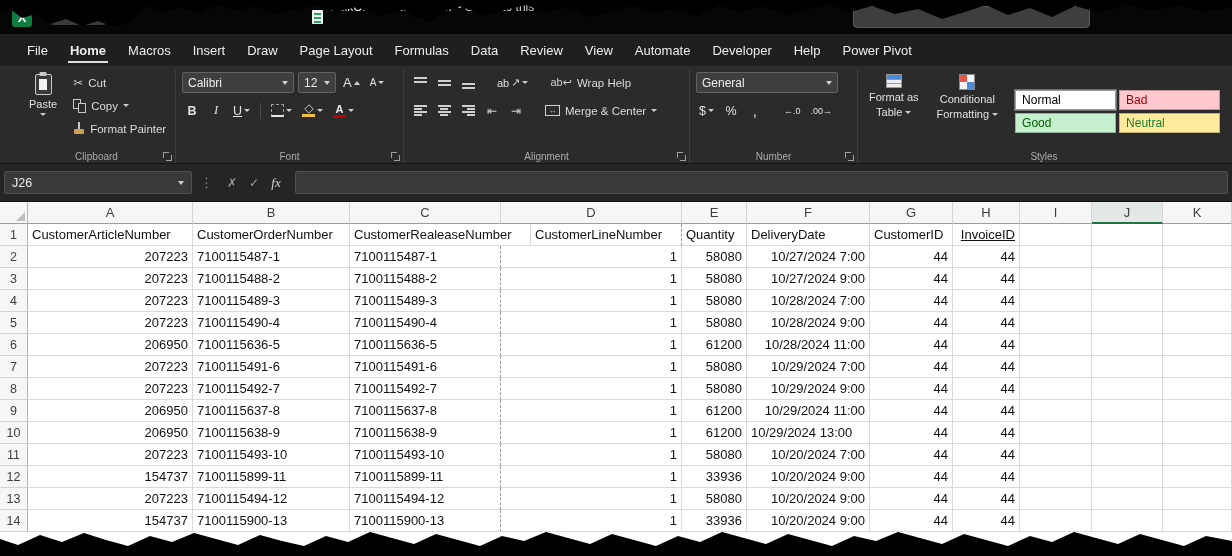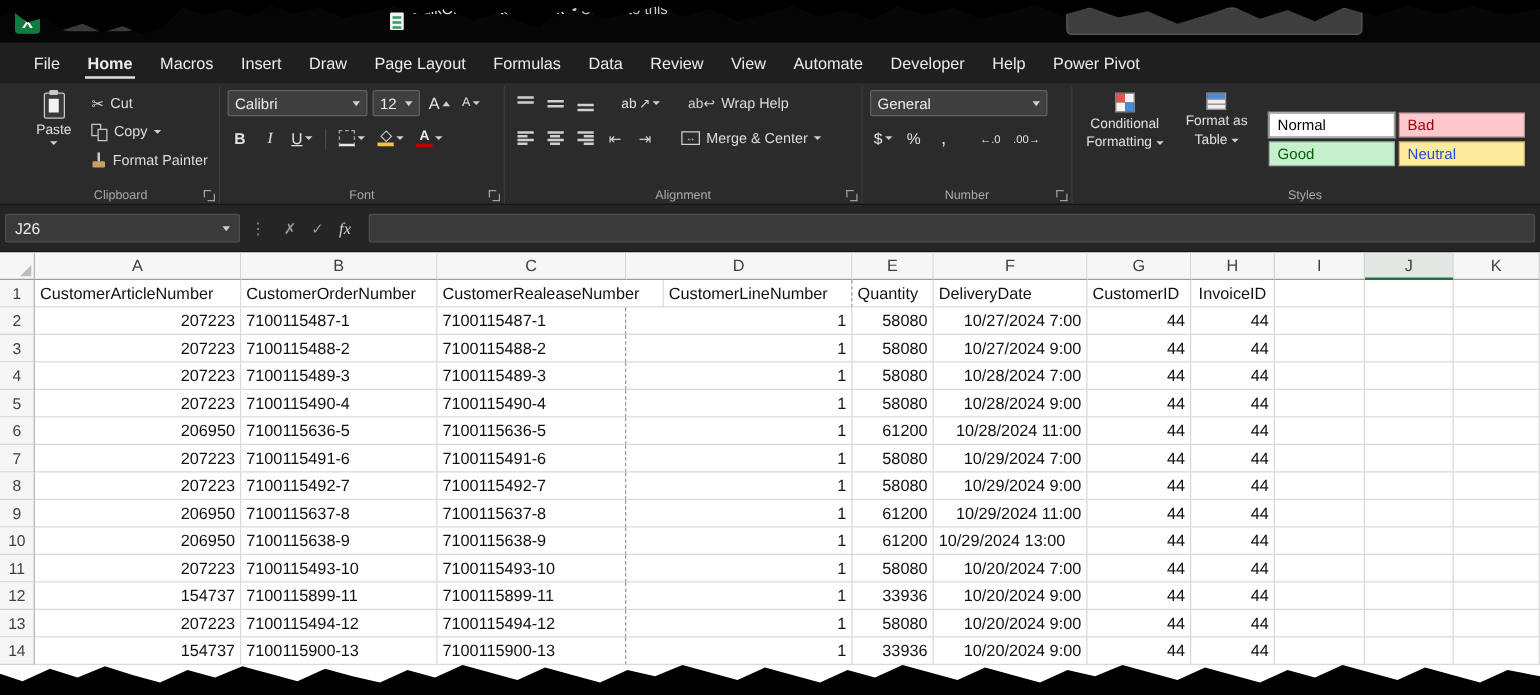--- a/index.html
+++ b/index.html
@@ -371,53 +371,53 @@
             </div>
         </div>
       </div>
       <span class="glabel">Number</span>
       <span class="dlg"></span>
     </div>
 
     <div class="rgroup last">
       <div class="rcontent row">
         <div class="bigbtn">
+          <span class="icon-fat">
+              <i class="hd"></i>
+              <i></i>
+              <i></i>
+            </span>
+          <span class="biglabel">
+              <span>Format as</span>
+            </span>
+          <span class="biglabel">
+              <span>Table</span>
+              <span class="chev tiny"></span>
+            </span>
+        </div>
+        <div class="bigbtn">
           <span class="icon-cf">
               <i></i>
               <i></i>
               <i></i>
               <i></i>
             </span>
           <span class="biglabel">
               <span>Conditional</span>
             </span>
           <span class="biglabel">
               <span>Formatting</span>
               <span class="chev tiny"></span>
             </span>
         </div>
-        <div class="bigbtn">
-          <span class="icon-fat">
-              <i class="hd"></i>
-              <i></i>
-              <i></i>
-            </span>
-          <span class="biglabel">
-              <span>Format as</span>
-            </span>
-          <span class="biglabel">
-              <span>Table</span>
-              <span class="chev tiny"></span>
-            </span>
-        </div>
         <div class="gallery">
             <div class="style-chip selected" style="background: rgb(255, 255, 255); color: rgb(0, 0, 0);">Normal</div>
             <div class="style-chip" style="background: rgb(255, 199, 206); color: rgb(156, 0, 6);">Bad</div>
             <div class="style-chip" style="background: rgb(198, 239, 206); color: rgb(0, 97, 0);">Good</div>
-            <div class="style-chip" style="background: rgb(255, 235, 156); color: #1d4ed8;">Neutral</div>
+            <div class="style-chip" style="background: rgb(255, 235, 156); color: #15803d;">Neutral</div>
           </div>
       </div>
       <span class="glabel">Styles</span>
     </div>
   </div>
 
   <div class="formulabar">
     <div class="namebox">
       <span>J26</span>
       <span class="chev"></span>
@@ -448,21 +448,21 @@
       </div>
       <div class="srow">
         <div class="gutter">1</div>
         <div class="cell" style="width: 165px; text-align: left;">CustomerArticleNumber</div>
         <div class="cell" style="width: 157px; text-align: left;">CustomerOrderNumber</div>
         <div class="cell" style="width: 181px; text-align: left;">CustomerRealeaseNumber</div>
         <div class="cell dashed" style="width: 151px; text-align: left;">CustomerLineNumber</div>
         <div class="cell" style="width: 65px; text-align: left;">Quantity</div>
         <div class="cell" style="width: 123px; text-align: left;">DeliveryDate</div>
         <div class="cell" style="width: 83px; text-align: left;">CustomerID</div>
-        <div class="cell" style="width: 67px; text-align: center;">InvoiceID</div>
+        <div class="cell" style="width: 67px; text-align: right; text-decoration: underline;">InvoiceID</div>
         <div class="cell" style="width: 72px; text-align: left;"></div>
         <div class="cell" style="width: 71px; text-align: left;"></div>
         <div class="cell" style="width: 69px; text-align: left;"></div>
       </div>
       <div class="srow">
         <div class="gutter">2</div>
         <div class="cell" style="width: 165px; text-align: right;">207223</div>
         <div class="cell" style="width: 157px; text-align: left;">7100115487-1</div>
         <div class="cell dashed" style="width: 151px; text-align: left;">7100115487-1</div>
         <div class="cell" style="width: 181px; text-align: right;">1</div>

